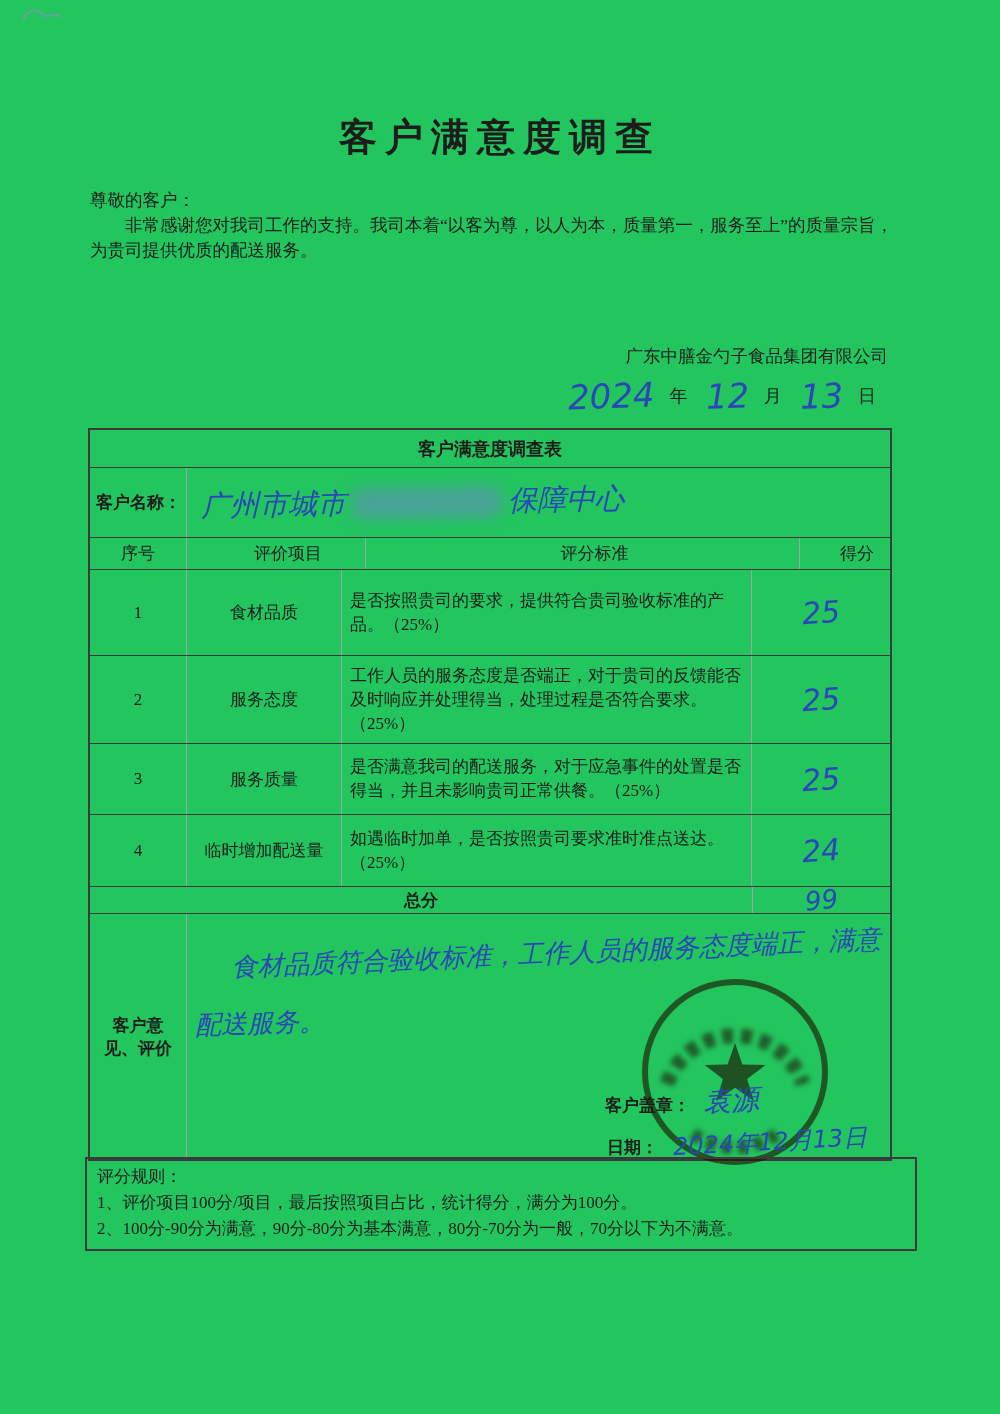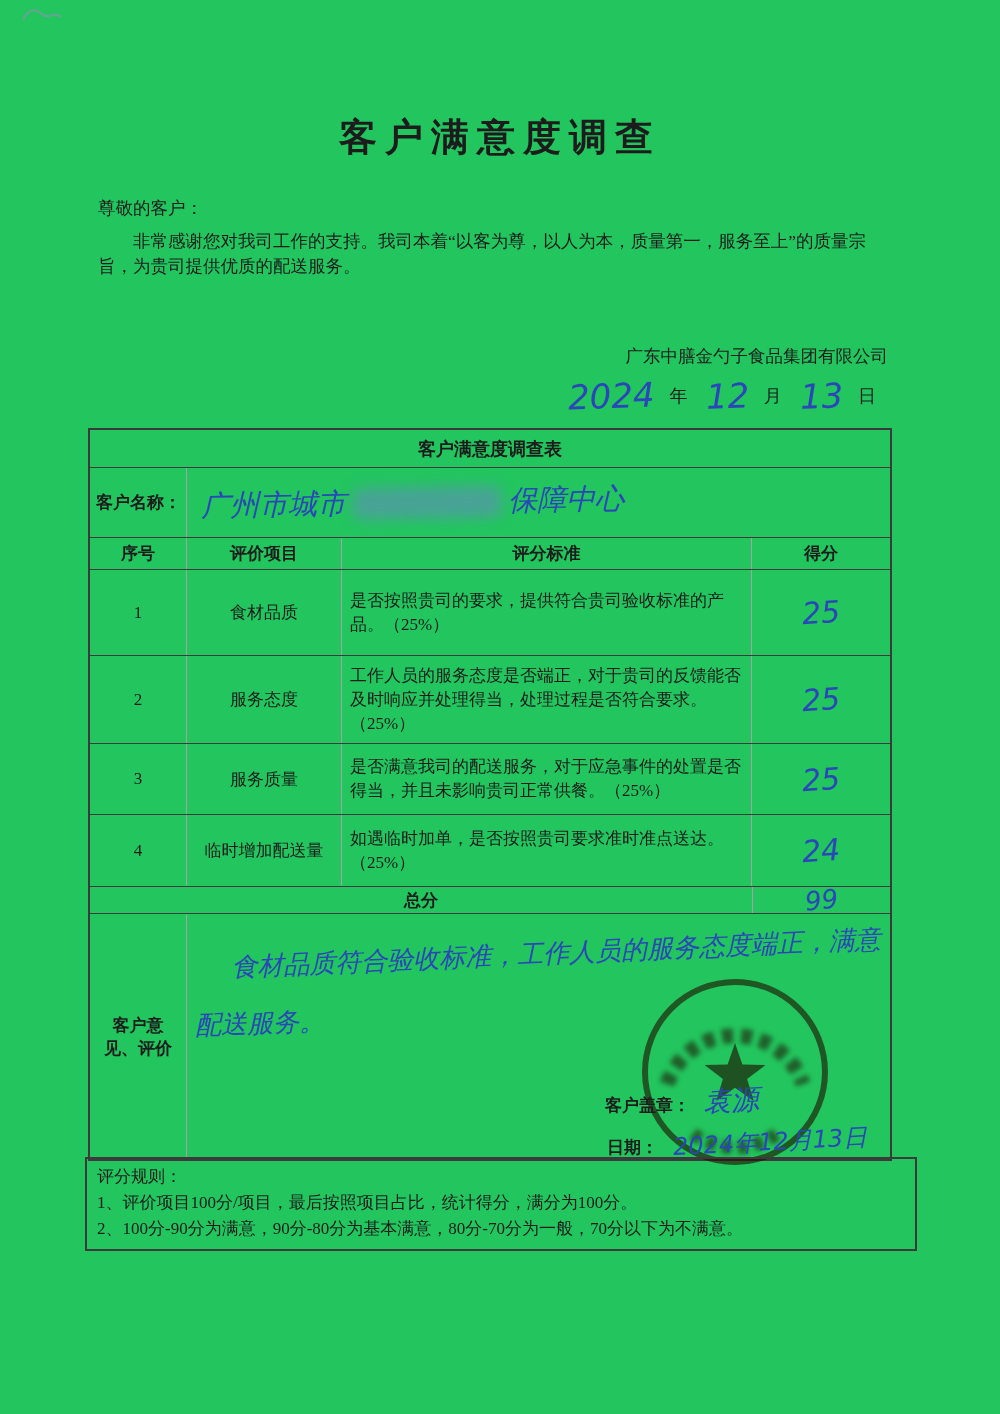--- a/index.html
+++ b/index.html
@@ -18,21 +18,21 @@
   
   .scan-artifact{position:absolute;left:20px;top:4px;opacity:.65;}
   .doc-title{
     position:absolute;top:112px;left:0;width:100%;
     text-align:center;font-size:38px;font-weight:bold;letter-spacing:8px;
   }
   .intro{
     position:absolute;top:188px;left:90px;width:818px;
     font-size:17.5px;line-height:25px;
   }
-  .intro p{margin:8px;}
+  .intro p{margin:0;}
   .intro .indent{text-indent:2em;}
   .company-line{
     position:absolute;top:344px;left:0;width:888px;
     text-align:right;font-size:17.5px;
   }
   .date-line{
     position:absolute;top:376px;left:0;width:890px;
     text-align:right;font-size:18px;
   }
   .date-line .unit{margin:0 14px 0 10px;}
@@ -55,21 +55,21 @@
   .tcell:last-child{border-right:none;}
   .c-no{width:97px;justify-content:center;text-align:center;}
   .c-item{width:155px;justify-content:center;text-align:center;}
   .c-crit{width:410px;padding:5px 8px;line-height:24px;}
   .c-score{flex:1;justify-content:center;text-align:center;}
   .r-title{height:38px;justify-content:flex-end;}
   .r-title .tcell{width:100%;justify-content:center;font-weight:bold;font-size:18px;}
   .r-customer{height:70px;}
   .r-customer .lab{width:97px;padding-left:6px;font-weight:bold;}
   .r-customer .val{flex:1;padding-left:14px;}
-  .r-head{height:32px;font-weight:bold;}
+  .r-head{height:32px;font-weight:normal;gap:24px;}
   .r-item1{height:86px;}
   .r-item2{height:88px;}
   .r-item3{height:71px;}
   .r-item4{height:72px;}
   .r-total{height:27px;}
   .r-total .lab{width:663px;justify-content:center;font-weight:bold;}
   .r-feedback{height:245px;}
   .r-feedback .lab{width:97px;justify-content:center;text-align:center;font-weight:bold;padding:0 14px;}
   .r-feedback .val{flex:1;position:relative;padding:0;display:block;}
   .score-hand{font-size:30px;transform:rotate(-4deg);}

